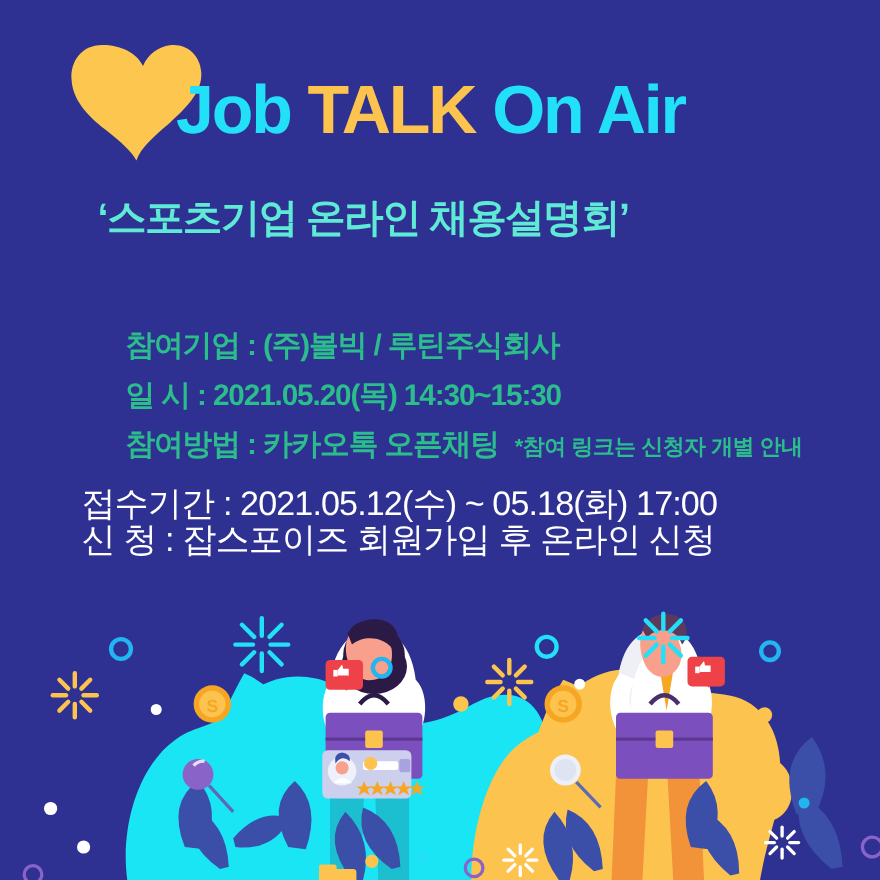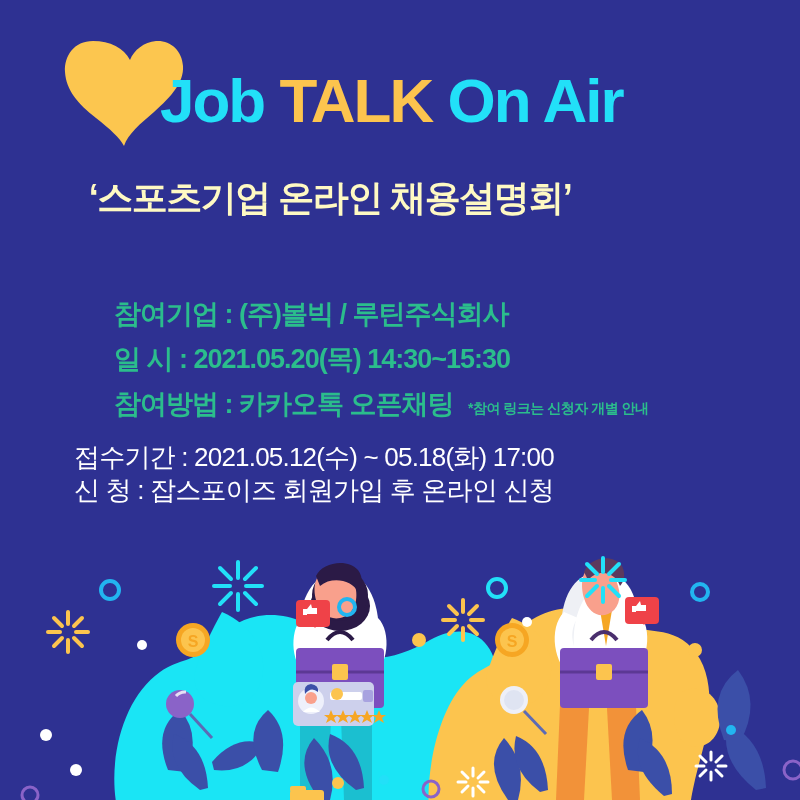--- a/index.html
+++ b/index.html
@@ -41,47 +41,47 @@
     letter-spacing:-2px;
     line-height:1;
     white-space:nowrap;
   }
   .maintitle .cy{color:#22e0f8;}
   .maintitle .yl{color:#fcc44e;}
 
   .subtitle{
     position:absolute;left:0;top:174px;width:660px;
     text-align:center;
-    color:#fef9c3;
+    color:#5eead4;
     font-size:36px;font-weight:900;
     letter-spacing:-1.5px;
     white-space:nowrap;
   }
 
   
   .block-green{
     position:absolute;left:74px;top:292px;width:700px;
     color:#2bbd8c;
     font-weight:900;
     font-size:27px;
     letter-spacing:-1px;
     line-height:45px;
   }
   .block-green .row{white-space:nowrap;}
   .block-green .lbl{display:inline-block;margin-left:40px;}
   .block-green .note{
-    font-size:14px;font-weight:700;letter-spacing:-0.5px;
+    font-size:20px;font-weight:700;letter-spacing:-0.5px;
     margin-left:8px;
   }
 
   .block-white{
     position:absolute;left:74px;top:441px;width:720px;
     color:#ffffff;
     font-weight:400;
-    font-size:26px;
+    font-size:31px;
     letter-spacing:-0.8px;
     line-height:33px;
   }
   .block-white .row{white-space:nowrap;}
 </style>
 </head>
 <body>
 
 <div id="poster">
 

